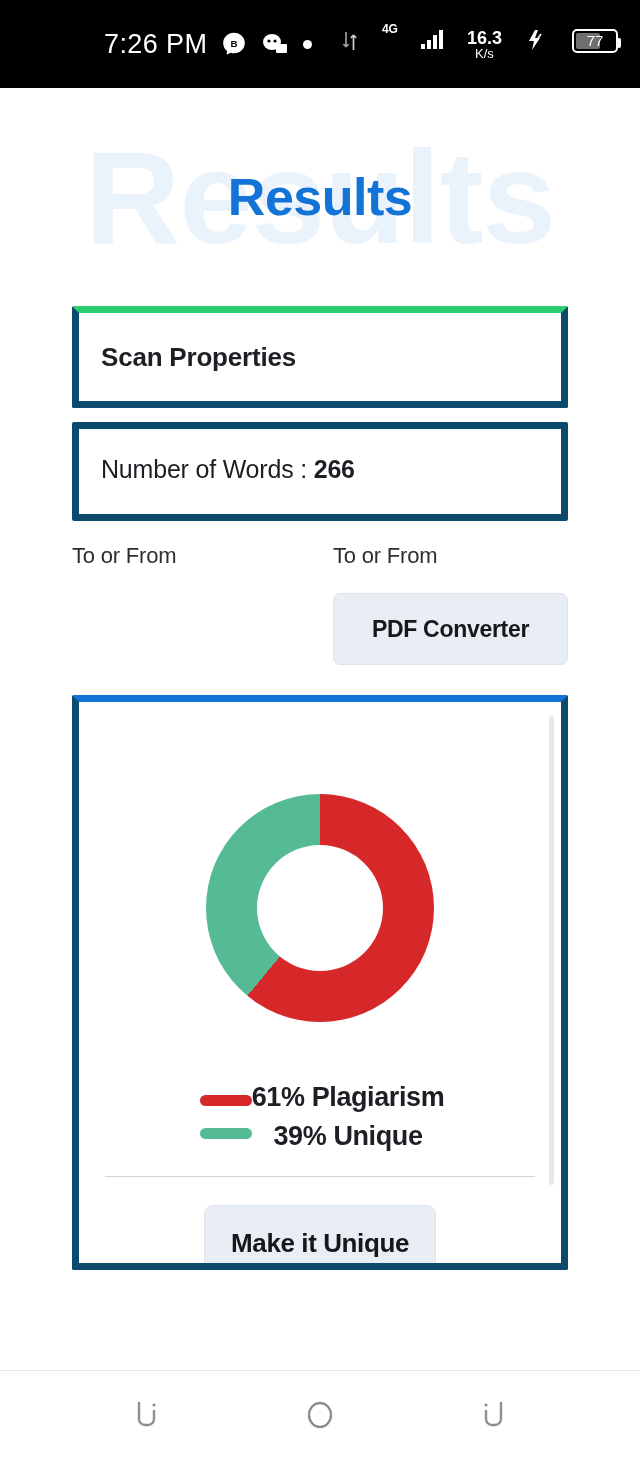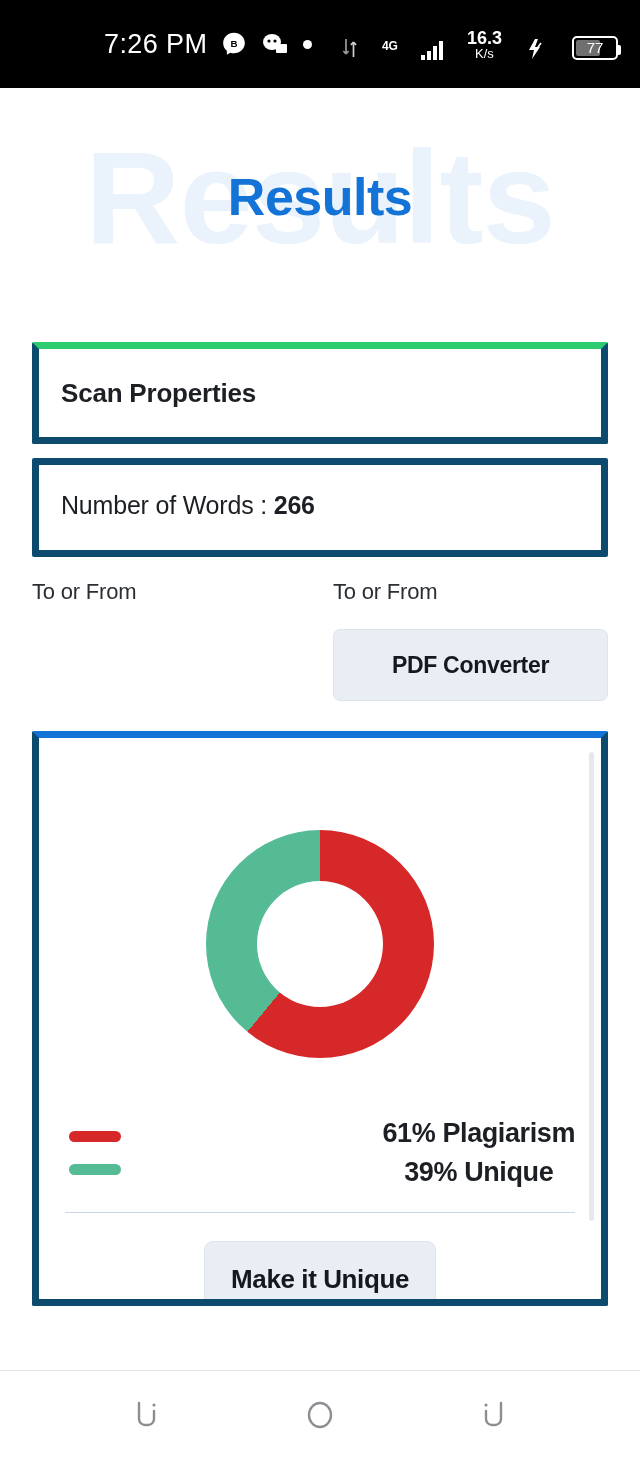--- a/index.html
+++ b/index.html
@@ -14,21 +14,21 @@
   
   .statusbar{
     height:88px; width:100%;
     background:#000;
     display:flex; align-items:center;
     padding:0 22px;
     color:#fff;
   }
   .sb-left{ display:flex; align-items:center; gap:14px; flex:0 0 auto; margin-left:82px;}
   .sb-time{ font-size:27px; font-weight:400; letter-spacing:.4px;}
-  .sb-right{ margin-left:auto; display:flex; align-items:flex-end; gap:24px;}
+  .sb-right{ margin-left:auto; display:flex; align-items:flex-start; gap:24px;}
   .ic{ display:inline-flex; align-items:center; justify-content:center;}
   .dot-ic{ width:9px;height:9px;border-radius:50%;background:#fff;}
   .netspeed{ display:flex; flex-direction:column; align-items:center; line-height:1; font-size:14px;}
   .netspeed .v{font-size:18px;font-weight:700;}
   .netspeed .u{font-size:13px;}
   .sig{ display:flex; align-items:flex-end; gap:2px; height:20px;}
   .sig i{ width:4px; background:#fff; display:block;}
   .sig i:nth-child(1){height:5px;}
   .sig i:nth-child(2){height:9px;}
   .sig i:nth-child(3){height:14px;}
@@ -62,21 +62,21 @@
     white-space:nowrap;
     user-select:none;
   }
   .hero-title{
     position:relative; z-index:2;
     font-size:52px; font-weight:700;
     color:#1373d6;
     letter-spacing:-.5px;
   }
 
-  .wrap{ padding:0 32px;margin-top:36px; }
+  .wrap{ padding:0 72px; }
 
   .card{
     background:#fff;
     border:7px solid #0c4a6e;
     border-radius:2px;
   }
   .card.green-top{ border-top:7px solid #2ecc71; }
   .card.blue-top{ border-top:7px solid #1373d6; }
 
   .scan-card{ height:102px; display:flex; align-items:center; padding:0 22px; }
@@ -118,21 +118,21 @@
   .donut{
     width:228px; height:228px; border-radius:50%;
     position:relative;
   }
   .donut .hole{
     position:absolute; left:50%; top:50%;
     width:126px;height:126px; margin:-63px 0 0 -63px;
     background:#fff; border-radius:50%;
   }
 
-  .legend{ margin-top:60px; display:flex; align-items:center; justify-content:space-between; padding-left:4px;}
+  .legend{ margin-top:60px; display:flex; align-items:center; justify-content:center; padding-left:4px;}
   .legend-swatches{ display:flex; flex-direction:column; gap:22px; }
   .sw{ width:52px; height:11px; border-radius:6px; }
   .legend-labels{ display:flex; flex-direction:column; gap:8px; text-align:center; }
   .legend-labels div{ font-size:27px; font-weight:700; color:#1c1f23; letter-spacing:-.4px;}
 
   .divider{ margin-top:24px; height:1px; background:#ccd6e0; }
 
   .unique-wrap{ display:flex; justify-content:center; margin-top:28px;}
   .unique-btn{
     width:232px; height:76px;

